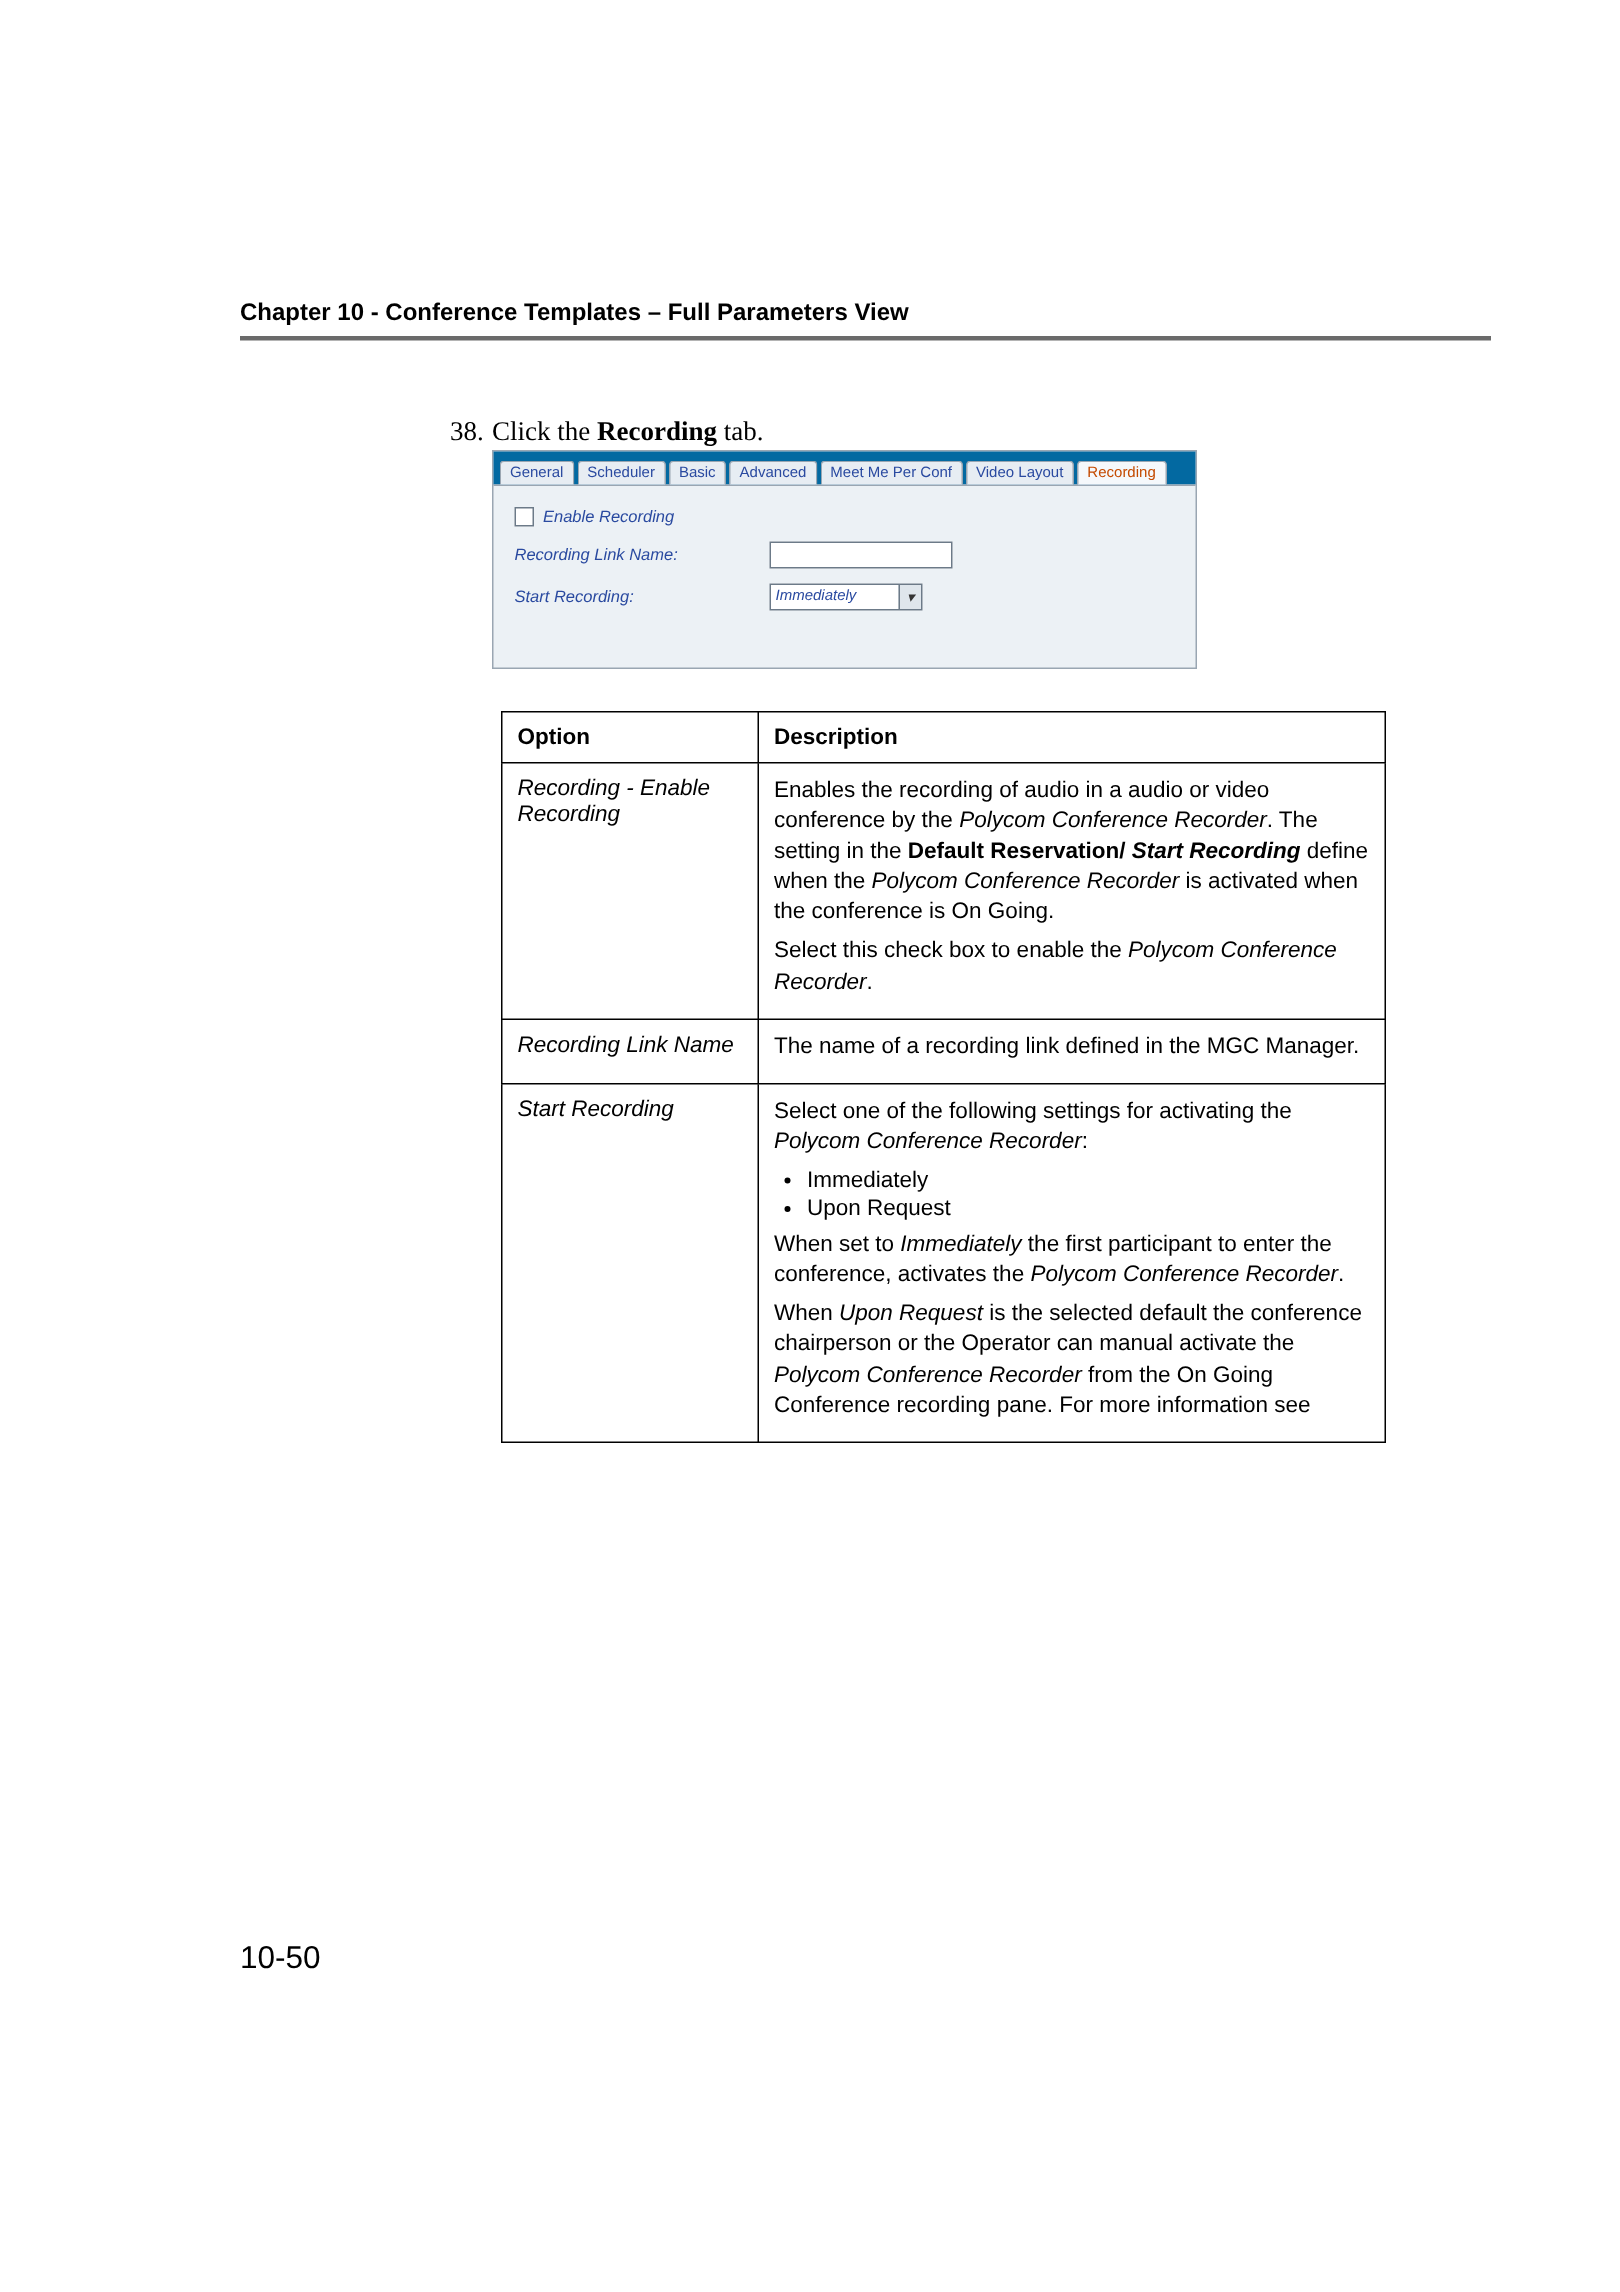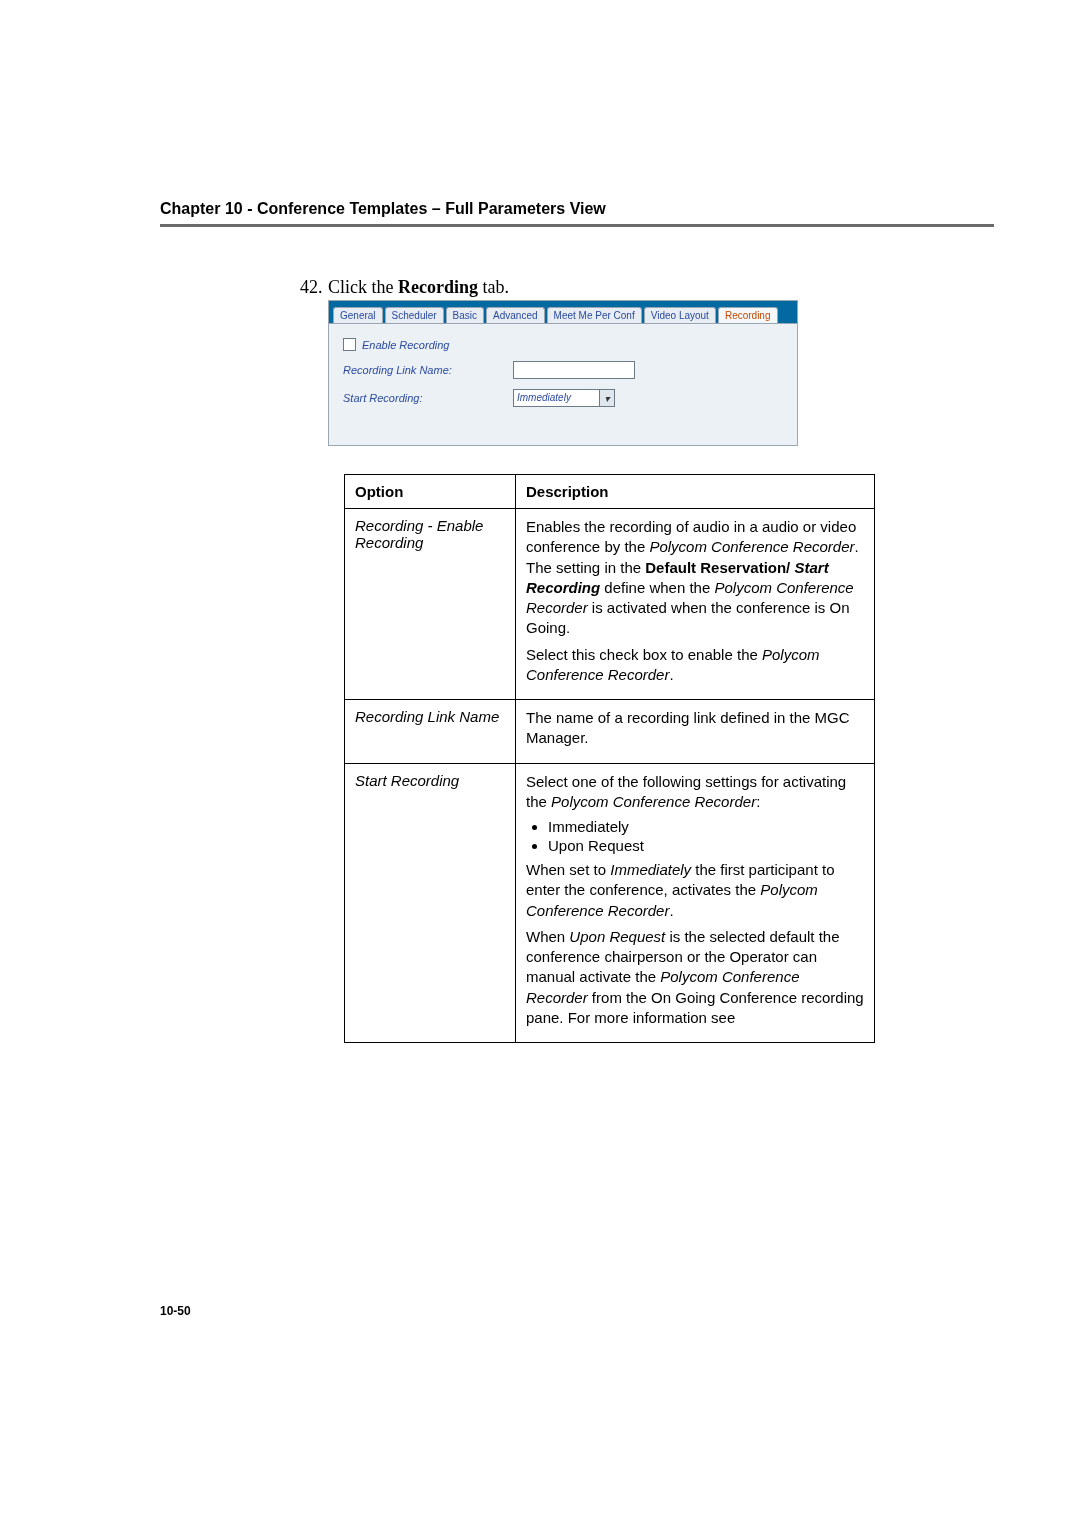--- a/index.html
+++ b/index.html
@@ -133,22 +133,22 @@
   }
 
   .table-caption {
     font-style: italic;
     font-size: 16px;
     margin-left: 28px;
     margin-bottom: 14px;
   }
   table.param {
     border-collapse: collapse;
-    margin-left: 44px;
-    width: 531px;
+    margin-left: 34px;
+    width: 590px;
     font-size: 15px;
   }
   table.param th, table.param td {
     border: 1px solid #000;
     padding: 8px 10px;
     vertical-align: top;
     text-align: left;
   }
   table.param th {
     font-weight: bold;
@@ -163,36 +163,36 @@
     list-style: disc;
     margin: 4px 0 6px 22px;
     padding: 0;
   }
   ul.bul li { margin: 2px 0; }
 
   .page-num {
     position: absolute;
     left: 160px;
     bottom: 210px;
-    font-weight: bold;
-    font-size: 12px;
+    font-weight: normal;
+    font-size: 21px;
   }
 </style>
 </head>
 <body>
 
 <div class="page">
 
   <div class="chapter-header">Chapter 10 - Conference Templates – Full Parameters View</div>
   <div class="header-rule"></div>
 
   <div class="body-col">
 
     <div class="step-line">
-      <span class="num">42.</span><span>Click the </span><span class="b" style="font-weight:bold">Recording</span><span> tab.</span>
+      <span class="num">38.</span><span>Click the </span><span class="b" style="font-weight:bold">Recording</span><span> tab.</span>
     </div>
 
 
     <div class="dialog">
       <div class="tabrow">
         <div class="tab">General</div>
         <div class="tab">Scheduler</div>
         <div class="tab">Basic</div>
         <div class="tab">Advanced</div>
         <div class="tab">Meet Me Per Conf</div>

